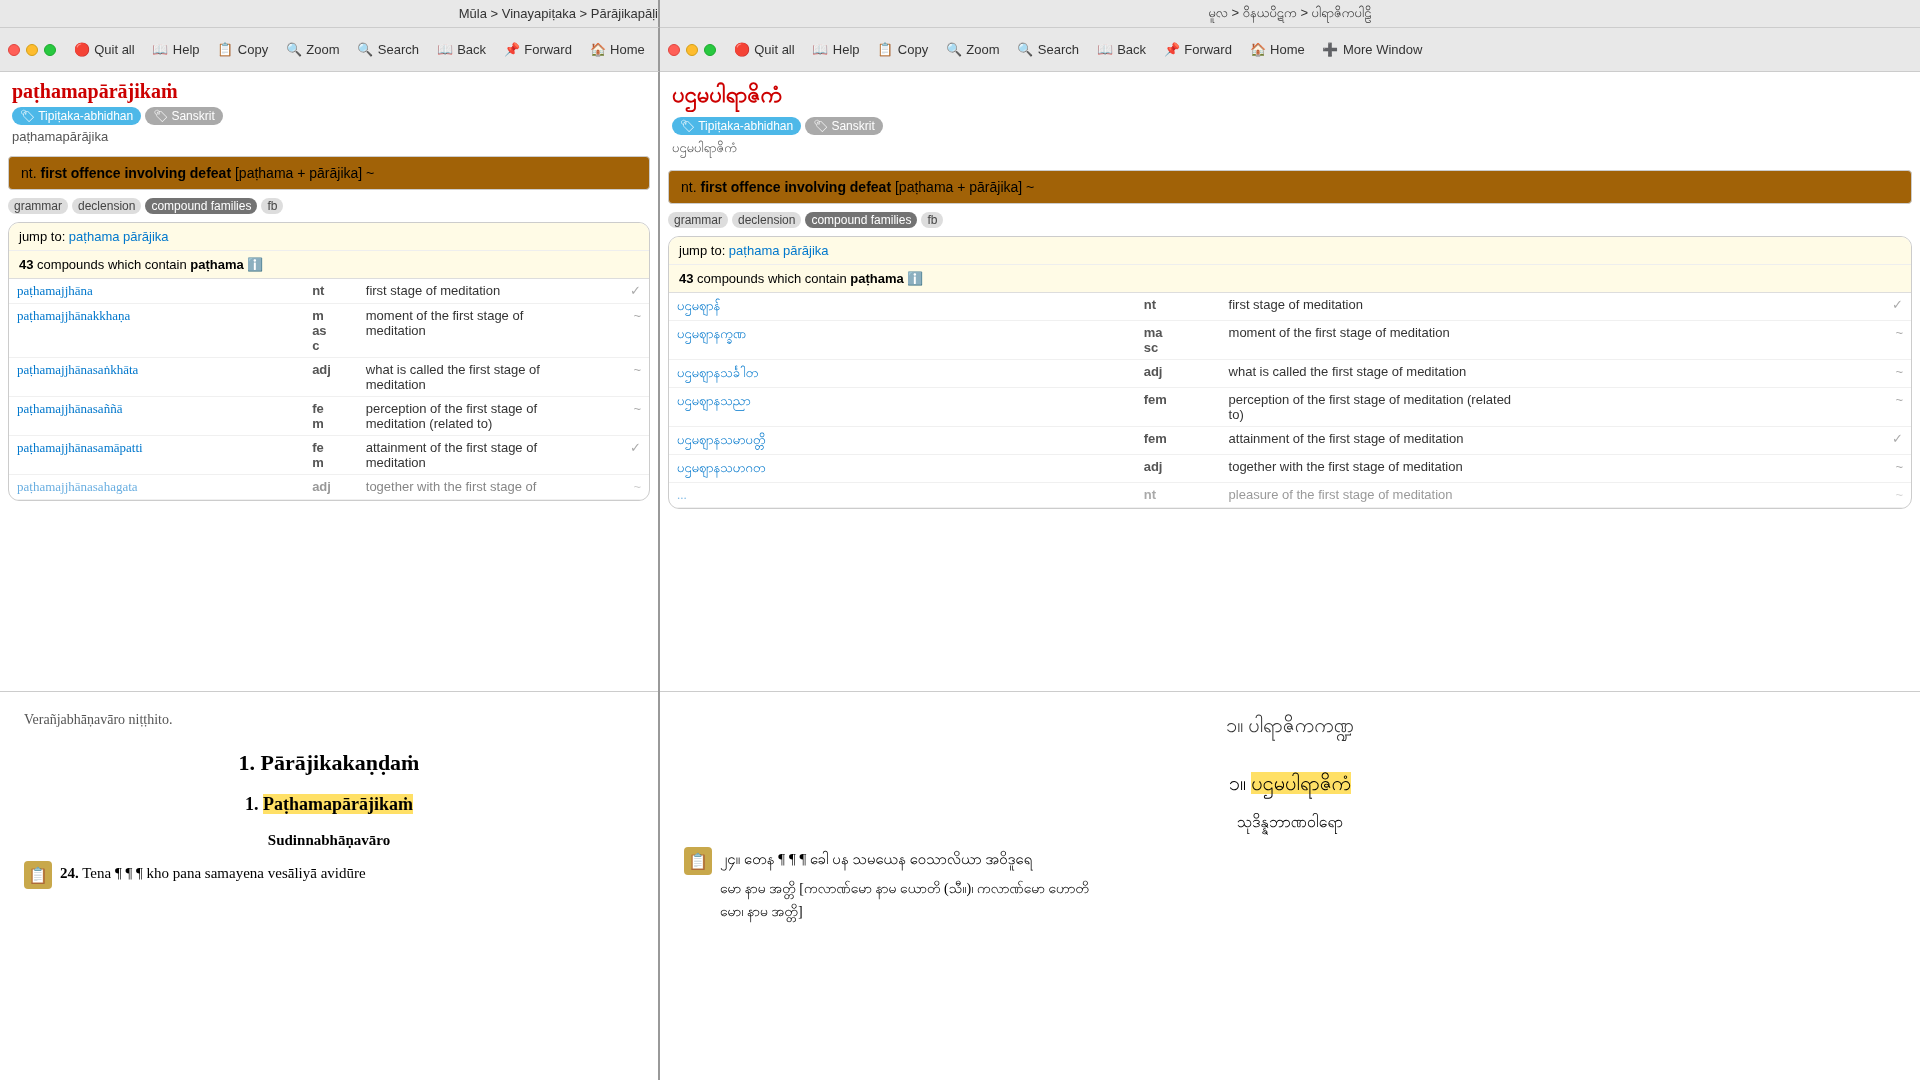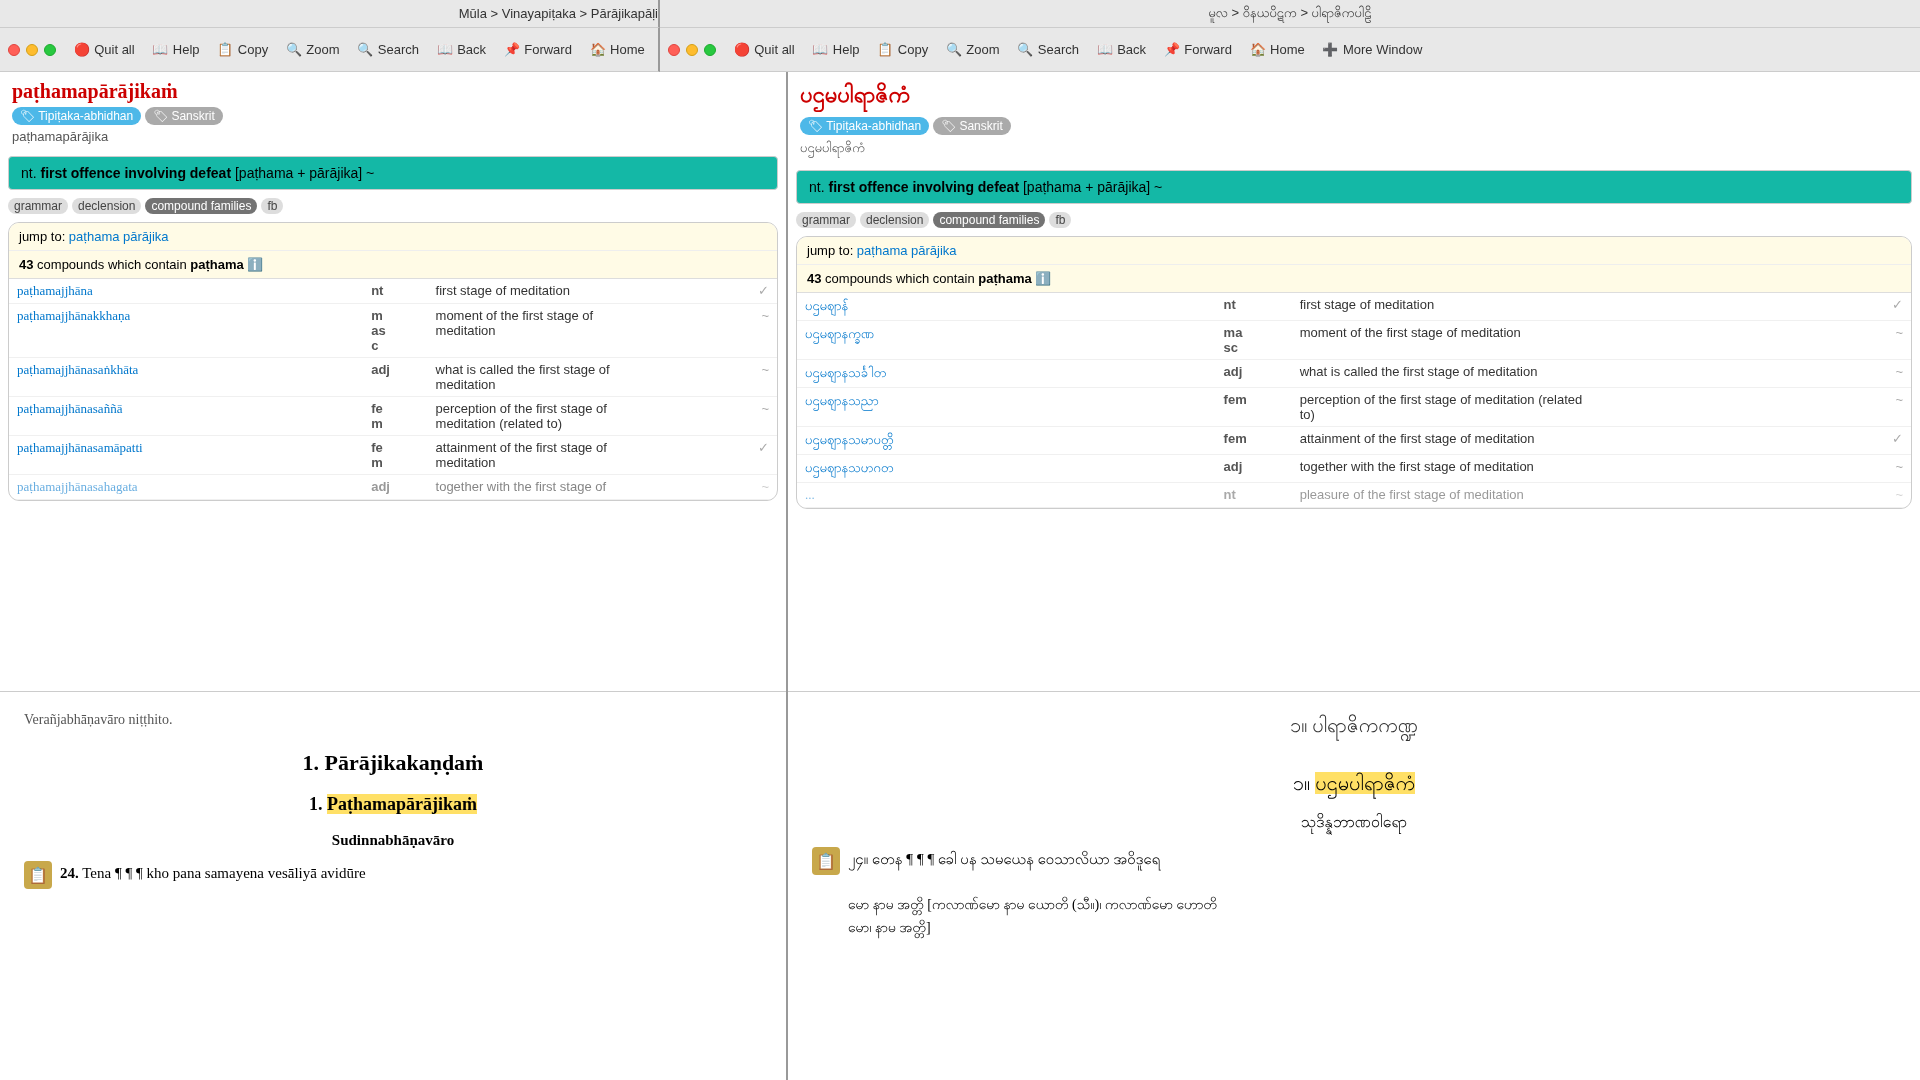--- a/index.html
+++ b/index.html
@@ -44,21 +44,21 @@
 
     
     .main-area {
       display: flex;
       flex: 1;
       overflow: hidden;
     }
 
     
     .left-pane {
-      width: 788px;
+      width: 660px;
       display: flex;
       flex-direction: column;
       border-right: 2px solid #999;
       overflow: hidden;
     }
 
     
     .right-pane {
       flex: 1;
       display: flex;
@@ -127,21 +127,21 @@
       color: #555;
       margin-bottom: 4px;
     }
 
     .dict-definition {
       border: 1px solid #ccc;
       border-radius: 4px;
       padding: 8px 12px;
       margin: 4px 8px;
       font-size: 14px;
-      background: #14b8a6;
+      background: #a16207;
     }
 
     .dict-definition strong { font-weight: bold; }
 
     .grammar-tags {
       display: flex;
       gap: 4px;
       padding: 4px 8px;
       flex-wrap: wrap;
     }
@@ -637,19 +637,19 @@
     </div>
 
     <div class="text-body">
       <p style="text-align:center; font-size:20px; color:#333; margin-bottom:24px;">၁။ ပါရာဇိကကဏ္ဍ</p>
       <p style="text-align:center; font-size:20px; margin-bottom:8px;">၁။ <span class="highlight-myanmar">ပဌမပါရာဇိကံ</span></p>
       <p style="text-align:center; font-size:16px; margin-bottom:12px;">သုဒိန္နဘာဏဝါရော</p>
       <div class="text-row">
         <div class="note-icon">📋</div>
         <div>
           <p style="font-size:15px;">၂၄။ တေန ¶ ¶ ¶ ခေါ ပန သမယေန ဝေသာလိယာ အဝိဒူရေ</p>
-          <p style="font-size:14px; margin-top:20px;">မော နာမ အတ္တိ [ကလာဏ်မော နာမ ယောတိ (သီ။)၊ ကလာဏ်မော ဟောတိ</p>
+          <p style="font-size:14px; margin-top:4px;">မော နာမ အတ္တိ [ကလာဏ်မော နာမ ယောတိ (သီ။)၊ ကလာဏ်မော ဟောတိ</p>
           <p style="font-size:14px;">မော၊ နာမ အတ္တိ]</p>
         </div>
       </div>
     </div>
   </div>
 </div>
 
 </body></html>

